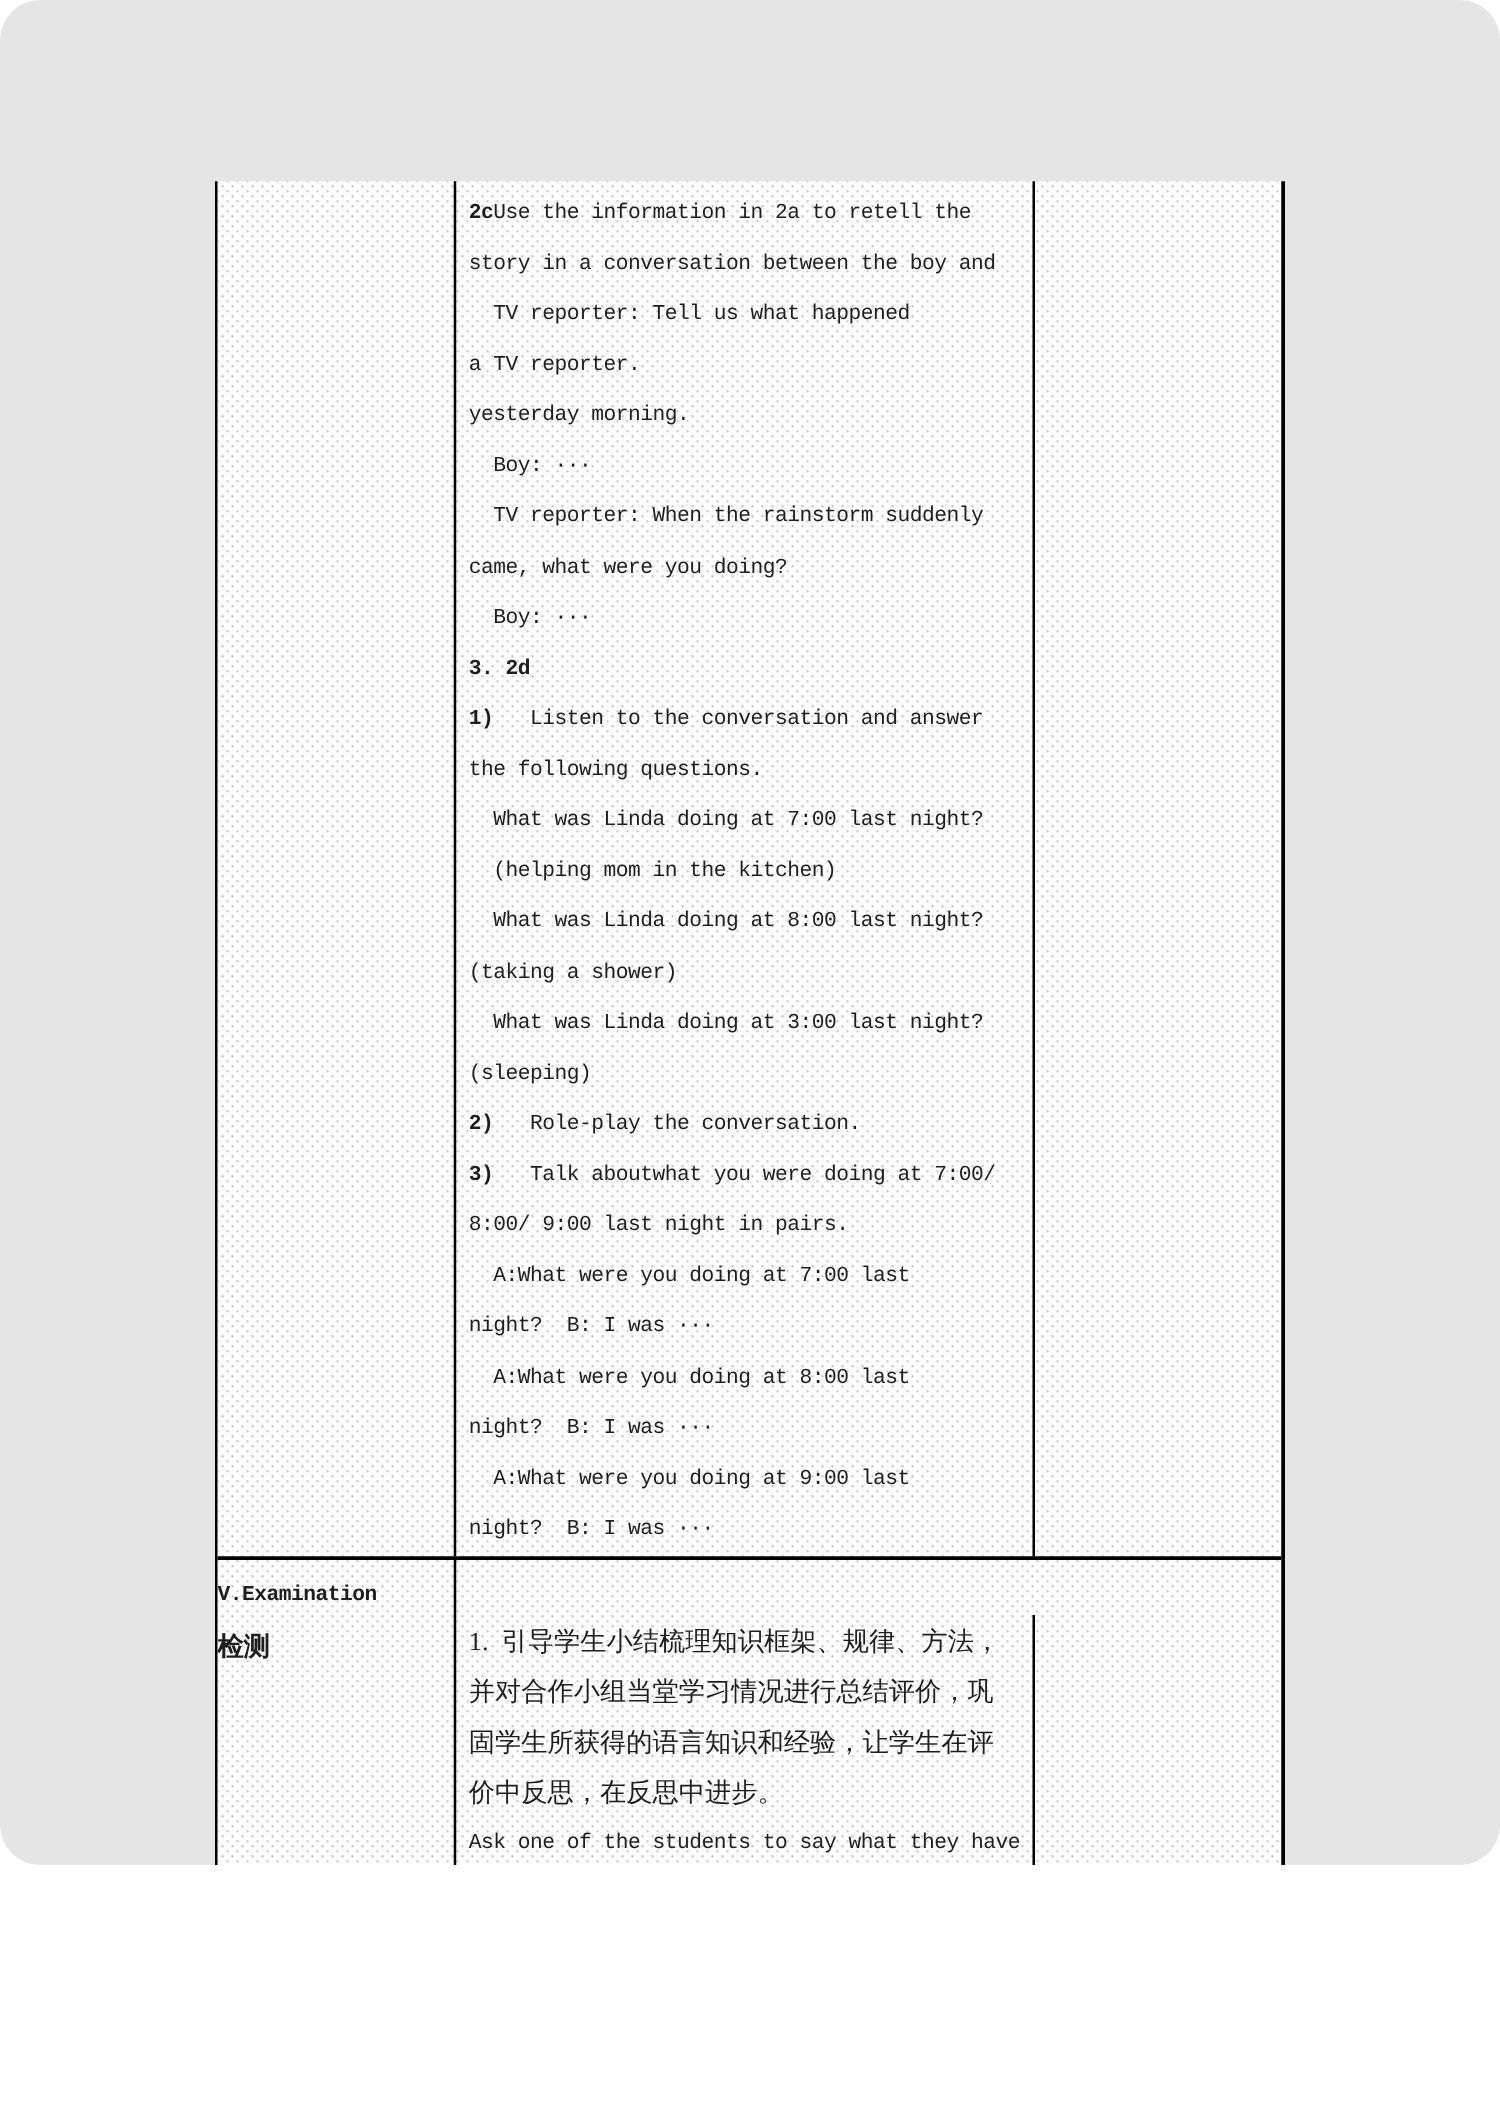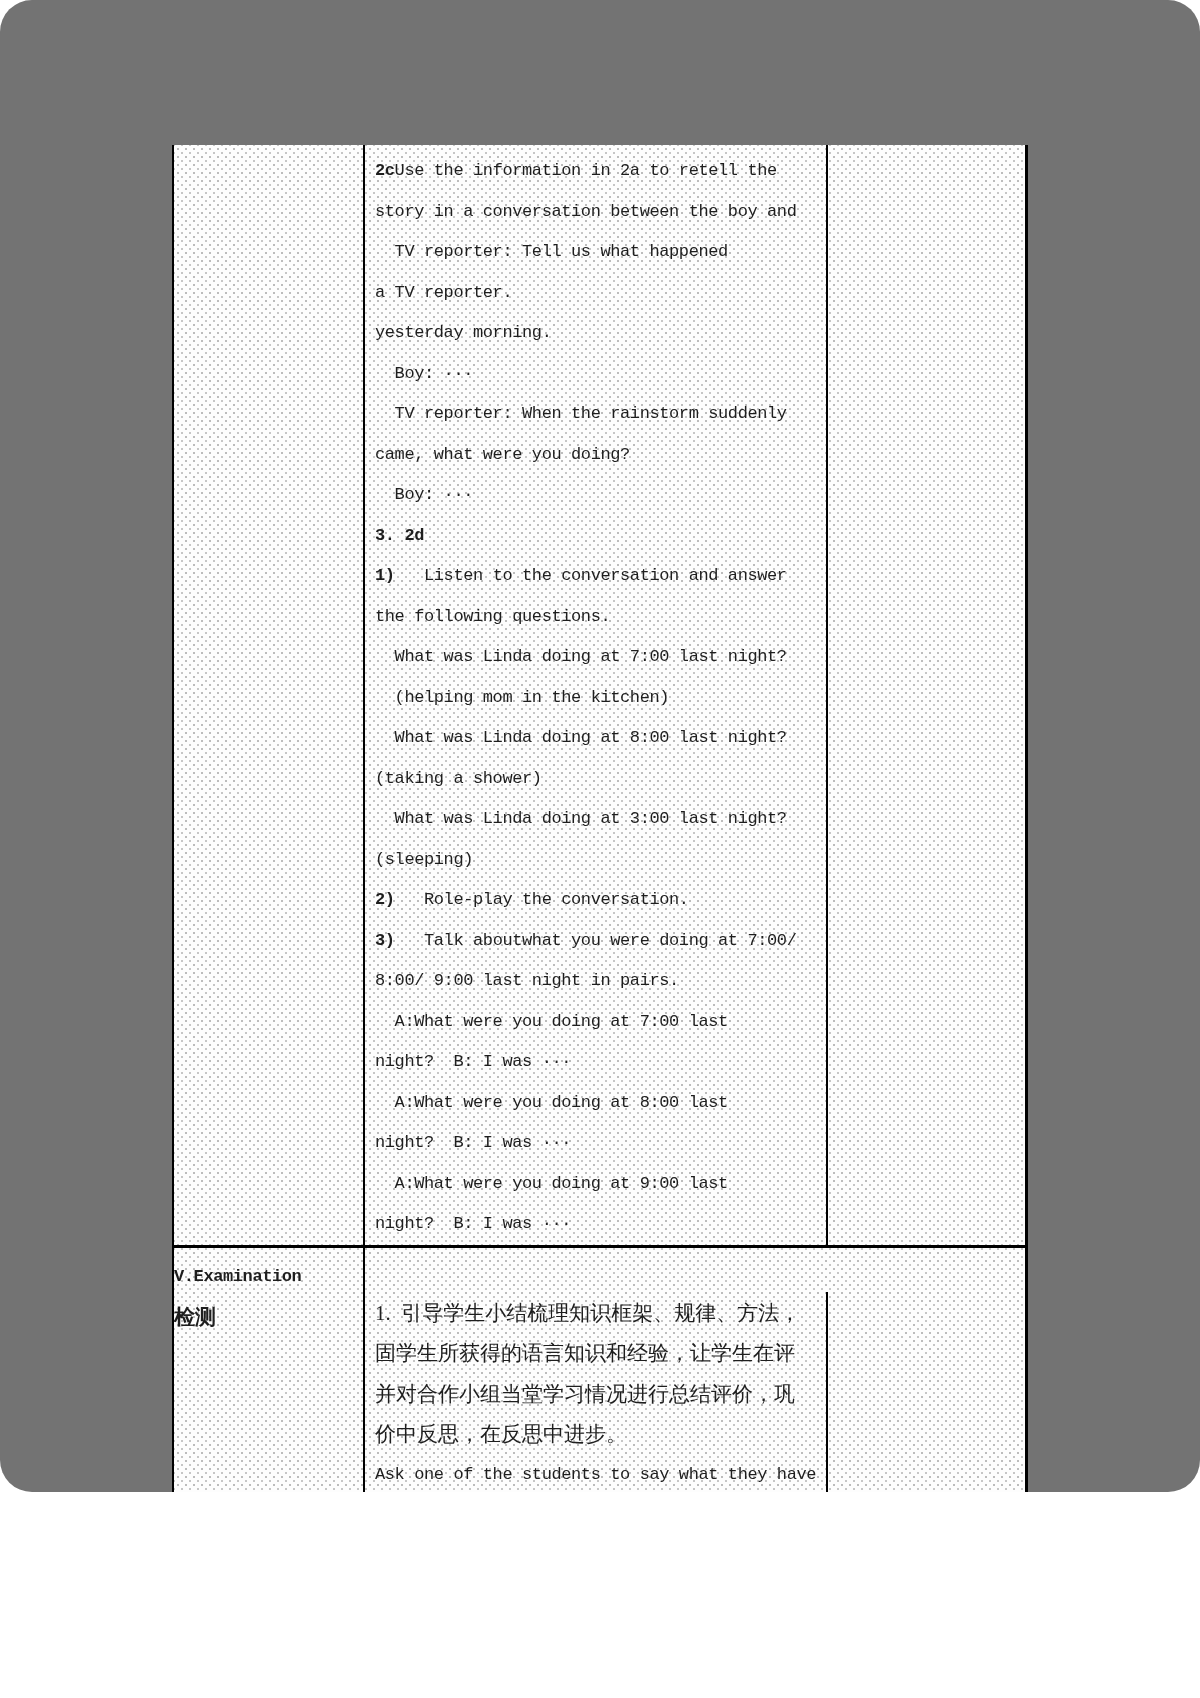--- a/index.html
+++ b/index.html
@@ -8,21 +8,21 @@
     background: #ffffff;
     width: 1200px;
     height: 1698px;
     font-family: "Liberation Mono", "DejaVu Sans Mono", monospace;
     color: #1e1e1e;
   }
   .page {
     position: relative;
     width: 1200px;
     height: 1492px;
-    background: #737373;
+    background: #e5e5e5;
     overflow: hidden;
     border-radius: 32px;
   }
   
   .doc-table {
     position: absolute;
     left: 172px;
     top: 145px;
     width: 856px;
     height: 1392px;
@@ -128,22 +128,22 @@
       <div class="cell col-notes"></div>
     </div>
 
     <div class="row row-2">
       <div class="cell col-stage stage-lines">
           <div class="line"><b>V.Examination</b></div>
           <div class="line zh"><b>检测</b></div>
         </div>
       <div class="cell col-main">
           <div class="line zh">1.  引导学生小结梳理知识框架、规律、方法，</div>
+          <div class="line zh">并对合作小组当堂学习情况进行总结评价，巩</div>
           <div class="line zh">固学生所获得的语言知识和经验，让学生在评</div>
-          <div class="line zh">并对合作小组当堂学习情况进行总结评价，巩</div>
           <div class="line zh">价中反思，在反思中进步。</div>
           <div class="line">Ask one of the students to say what they have</div>
           <div class="line">learnt.</div>
           <div class="line">  1)words &amp;  phrases</div>
         </div>
       <div class="cell col-notes"></div>
     </div>
 
   </div>
 </div>

